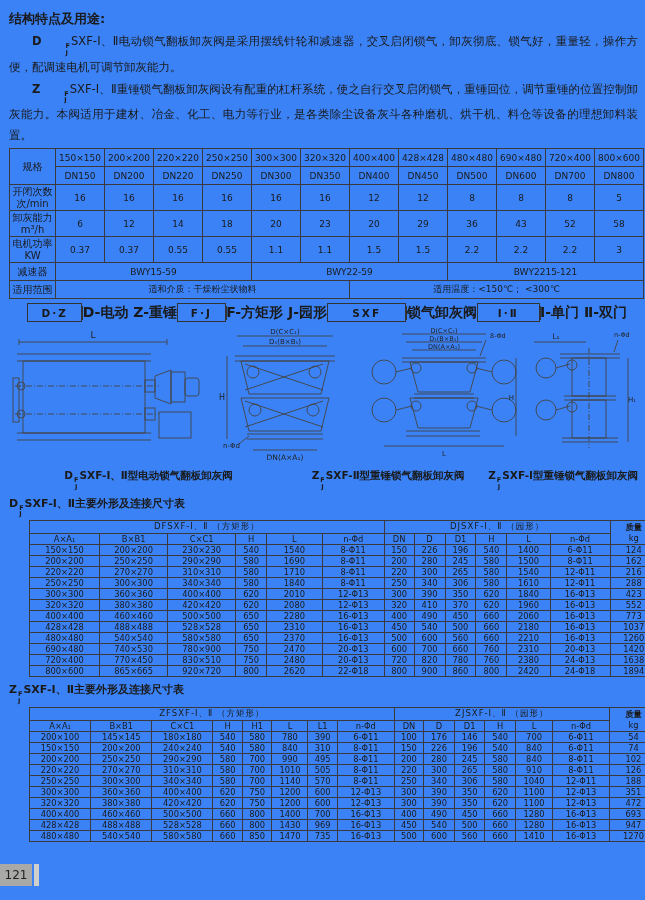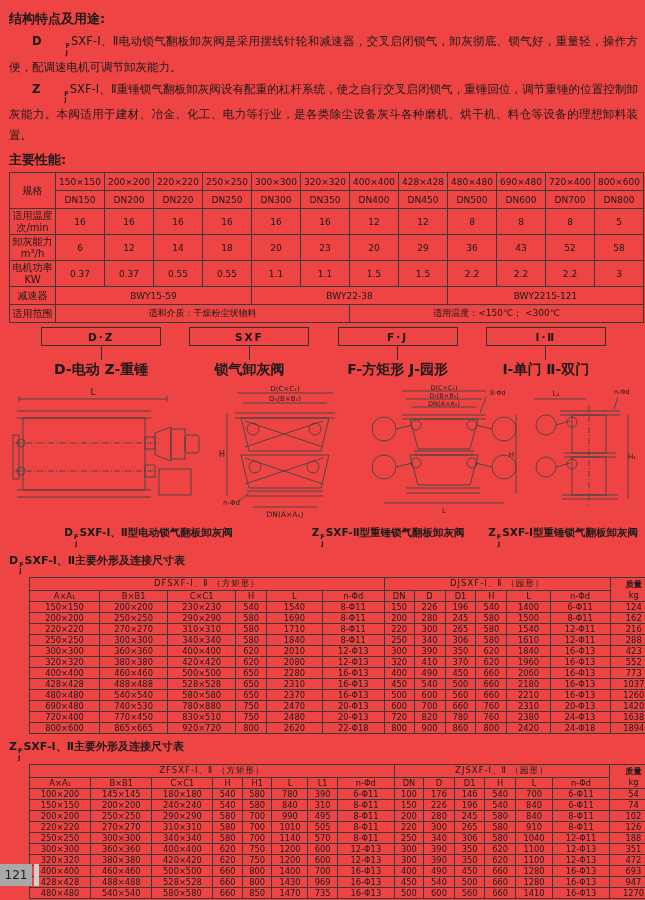--- a/index.html
+++ b/index.html
@@ -1,36 +1,36 @@
 <!DOCTYPE html>
 <html><head>
 <meta charset="utf-8">
 <style>
   html,body{margin:0;padding:0;background:#f2f2ee;}
-  .page{width:645px;height:900px;background:#ef4444;box-sizing:border-box;
+  .page{width:645px;height:900px;background:#3b82f6;box-sizing:border-box;
         padding:8px 7px 0 9px;font-family:"DejaVu Sans",sans-serif;color:#1a1a1a;
         position:relative;overflow:hidden;}
   .sec-title{font-size:13px;font-weight:bold;margin:2px 0 3px 0;}
   .para{font-size:11.5px;line-height:1.82;text-align:justify;margin:1px 0;text-indent:2em;}
   .model{white-space:nowrap;font-weight:bold;}
   .mf{display:inline-flex;flex-direction:column;font-size:6.5px;line-height:1.05;
       vertical-align:-3px;font-weight:bold;font-style:normal;margin:0 1px;}
   .mf i{font-style:normal;}
   table{width:100%;border-collapse:collapse;table-layout:fixed;}
   td,th{border:1px solid #3a3a3a;text-align:center;padding:1px 0;overflow:hidden;
         white-space:nowrap;font-weight:normal;}
   .perf{font-size:9px;margin:2px 0 4px 0;}
   .perf td,.perf th{height:15px;}
   .perf .lbl{font-size:10px;line-height:1.15;}
   .dim{font-size:8.3px;margin-left:20px;}
   .dim td,.dim th{height:10px;padding:0;}
   .dim .grp{font-size:8.5px;letter-spacing:1px;}
   .tbl-title{font-size:11px;font-weight:bold;margin:5px 0 2px 0;}
   .modelrow{display:flex;justify-content:space-between;padding:0 18px;margin:4px 0 2px 0;}
-  .modelitem{display:flex;flex-direction:column;align-items:center;width:150px;}
+  .modelitem{display:flex;flex-direction:row;align-items:center;width:150px;}
   .modelbox{border:1.5px solid #333;width:118px;height:17px;display:flex;align-items:center;
             justify-content:center;font-size:10.5px;font-weight:bold;letter-spacing:2px;}
   .modeltick{width:1px;height:14px;background:#333;}
   .modeldesc{font-size:14px;font-weight:bold;margin-top:1px;white-space:nowrap;}
   .drawings{display:flex;align-items:flex-end;justify-content:space-between;height:144px;margin-top:2px;}
   .captions{display:flex;font-size:10.5px;font-weight:bold;margin:1px 0 2px 0;}
   .captions .c1{width:300px;text-align:center;}
   .captions .c2{width:215px;text-align:center;}
   .captions .c3{width:160px;text-align:center;white-space:nowrap;}
   svg text{font-family:"DejaVu Sans",sans-serif;fill:#222;}
@@ -47,21 +47,20 @@
   <div class="sec-title">结构特点及用途:</div>
   <p class="para"><span class="model"><span>D</span><span class="mf">
           <i>F</i>
           <i>J</i>
         </span></span><span>SXF-Ⅰ、Ⅱ电动锁气翻板卸灰阀是采用摆线针轮和减速器，交叉启闭锁气，卸灰彻底、锁气好，重量轻，操作方便，配调速电机可调节卸灰能力。</span></p>
   <p class="para"><span class="model"><span>Z</span><span class="mf">
           <i>F</i>
           <i>J</i>
         </span></span><span>SXF-Ⅰ、Ⅱ重锤锁气翻板卸灰阀设有配重的杠杆系统，使之自行交叉启闭锁气，重锤回位，调节重锤的位置控制卸灰能力。本阀适用于建材、冶金、化工、电力等行业，是各类除尘设备灰斗各种磨机、烘干机、料仓等设备的理想卸料装置。</span></p>
 
-  <div class="sec-title" style="margin-top:5px">主要性能:</div>
   <table class="perf">
     <colgroup>
         <col style="width:46px">
         <col span="12" style="width:49px">
       </colgroup>
     <tbody>
         <tr>
       <td rowspan="2" class="lbl">规格</td>
     <td>150×150</td>
           <td>200×200</td>
@@ -84,21 +83,21 @@
           <td>DN300</td>
           <td>DN350</td>
           <td>DN400</td>
           <td>DN450</td>
           <td>DN500</td>
           <td>DN600</td>
           <td>DN700</td>
           <td>DN800</td>
         </tr>
     <tr>
-      <td class="lbl"><span>适用温度</span><br><span>次/min</span></td>
+      <td class="lbl"><span>开闭次数</span><br><span>次/min</span></td>
     <td>16</td>
           <td>16</td>
           <td>16</td>
           <td>16</td>
           <td>16</td>
           <td>16</td>
           <td>12</td>
           <td>12</td>
           <td>8</td>
           <td>8</td>
@@ -131,46 +130,46 @@
           <td>1.5</td>
           <td>1.5</td>
           <td>2.2</td>
           <td>2.2</td>
           <td>2.2</td>
           <td>3</td>
         </tr>
     <tr>
       <td class="lbl">减速器</td>
       <td colspan="4">BWY15-59</td>
-      <td colspan="4">BWY22-38</td>
+      <td colspan="4">BWY22-59</td>
       <td colspan="4">BWY2215-121</td>
     </tr>
     <tr>
       <td class="lbl">适用范围</td>
       <td colspan="6">适和介质：干燥粉尘状物料</td>
       <td colspan="6">适用温度：&lt;150℃；  &lt;300℃</td>
     </tr>
   </tbody>
     </table>
 
   <div class="modelrow">
     <div class="modelitem">
       <div class="modelbox">D·Z</div>
       <div class="modeltick"></div>
       <div class="modeldesc">D-电动 Z-重锤</div>
     </div>
     <div class="modelitem">
+      <div class="modelbox">F·J</div>
+      <div class="modeltick"></div>
+      <div class="modeldesc">F-方矩形 J-园形</div>
+    </div>
+    <div class="modelitem">
       <div class="modelbox">SXF</div>
       <div class="modeltick"></div>
       <div class="modeldesc">锁气卸灰阀</div>
-    </div>
-    <div class="modelitem">
-      <div class="modelbox">F·J</div>
-      <div class="modeltick"></div>
-      <div class="modeldesc">F-方矩形 J-园形</div>
     </div>
     <div class="modelitem">
       <div class="modelbox">Ⅰ·Ⅱ</div>
       <div class="modeltick"></div>
       <div class="modeldesc">Ⅰ-单门 Ⅱ-双门</div>
     </div>
   </div>
 
   <div class="drawings">
     <svg width="196" height="140" viewBox="0 0 196 140">
@@ -478,21 +477,21 @@
           <td>600</td>
           <td>560</td>
           <td>660</td>
           <td>2210</td>
           <td>16-Φ13</td>
           <td>1260</td>
         </tr>
         <tr>
           <td>690×480</td>
           <td>740×530</td>
-          <td>780×880</td>
+          <td>780×900</td>
           <td>750</td>
           <td>2470</td>
           <td>20-Φ13</td>
           <td>600</td>
           <td>700</td>
           <td>660</td>
           <td>760</td>
           <td>2310</td>
           <td>20-Φ13</td>
           <td>1420</td>
@@ -570,21 +569,21 @@
           <td>DN</td>
           <td>D</td>
           <td>D1</td>
           <td>H</td>
           <td>L</td>
           <td>n-Φd</td>
         </tr>
     </tbody>
       <tbody>
         <tr>
-          <td>100×200</td>
+          <td>200×100</td>
           <td>145×145</td>
           <td>180×180</td>
           <td>540</td>
           <td>580</td>
           <td>780</td>
           <td>390</td>
           <td>6-Φ11</td>
           <td>100</td>
           <td>176</td>
           <td>146</td>

